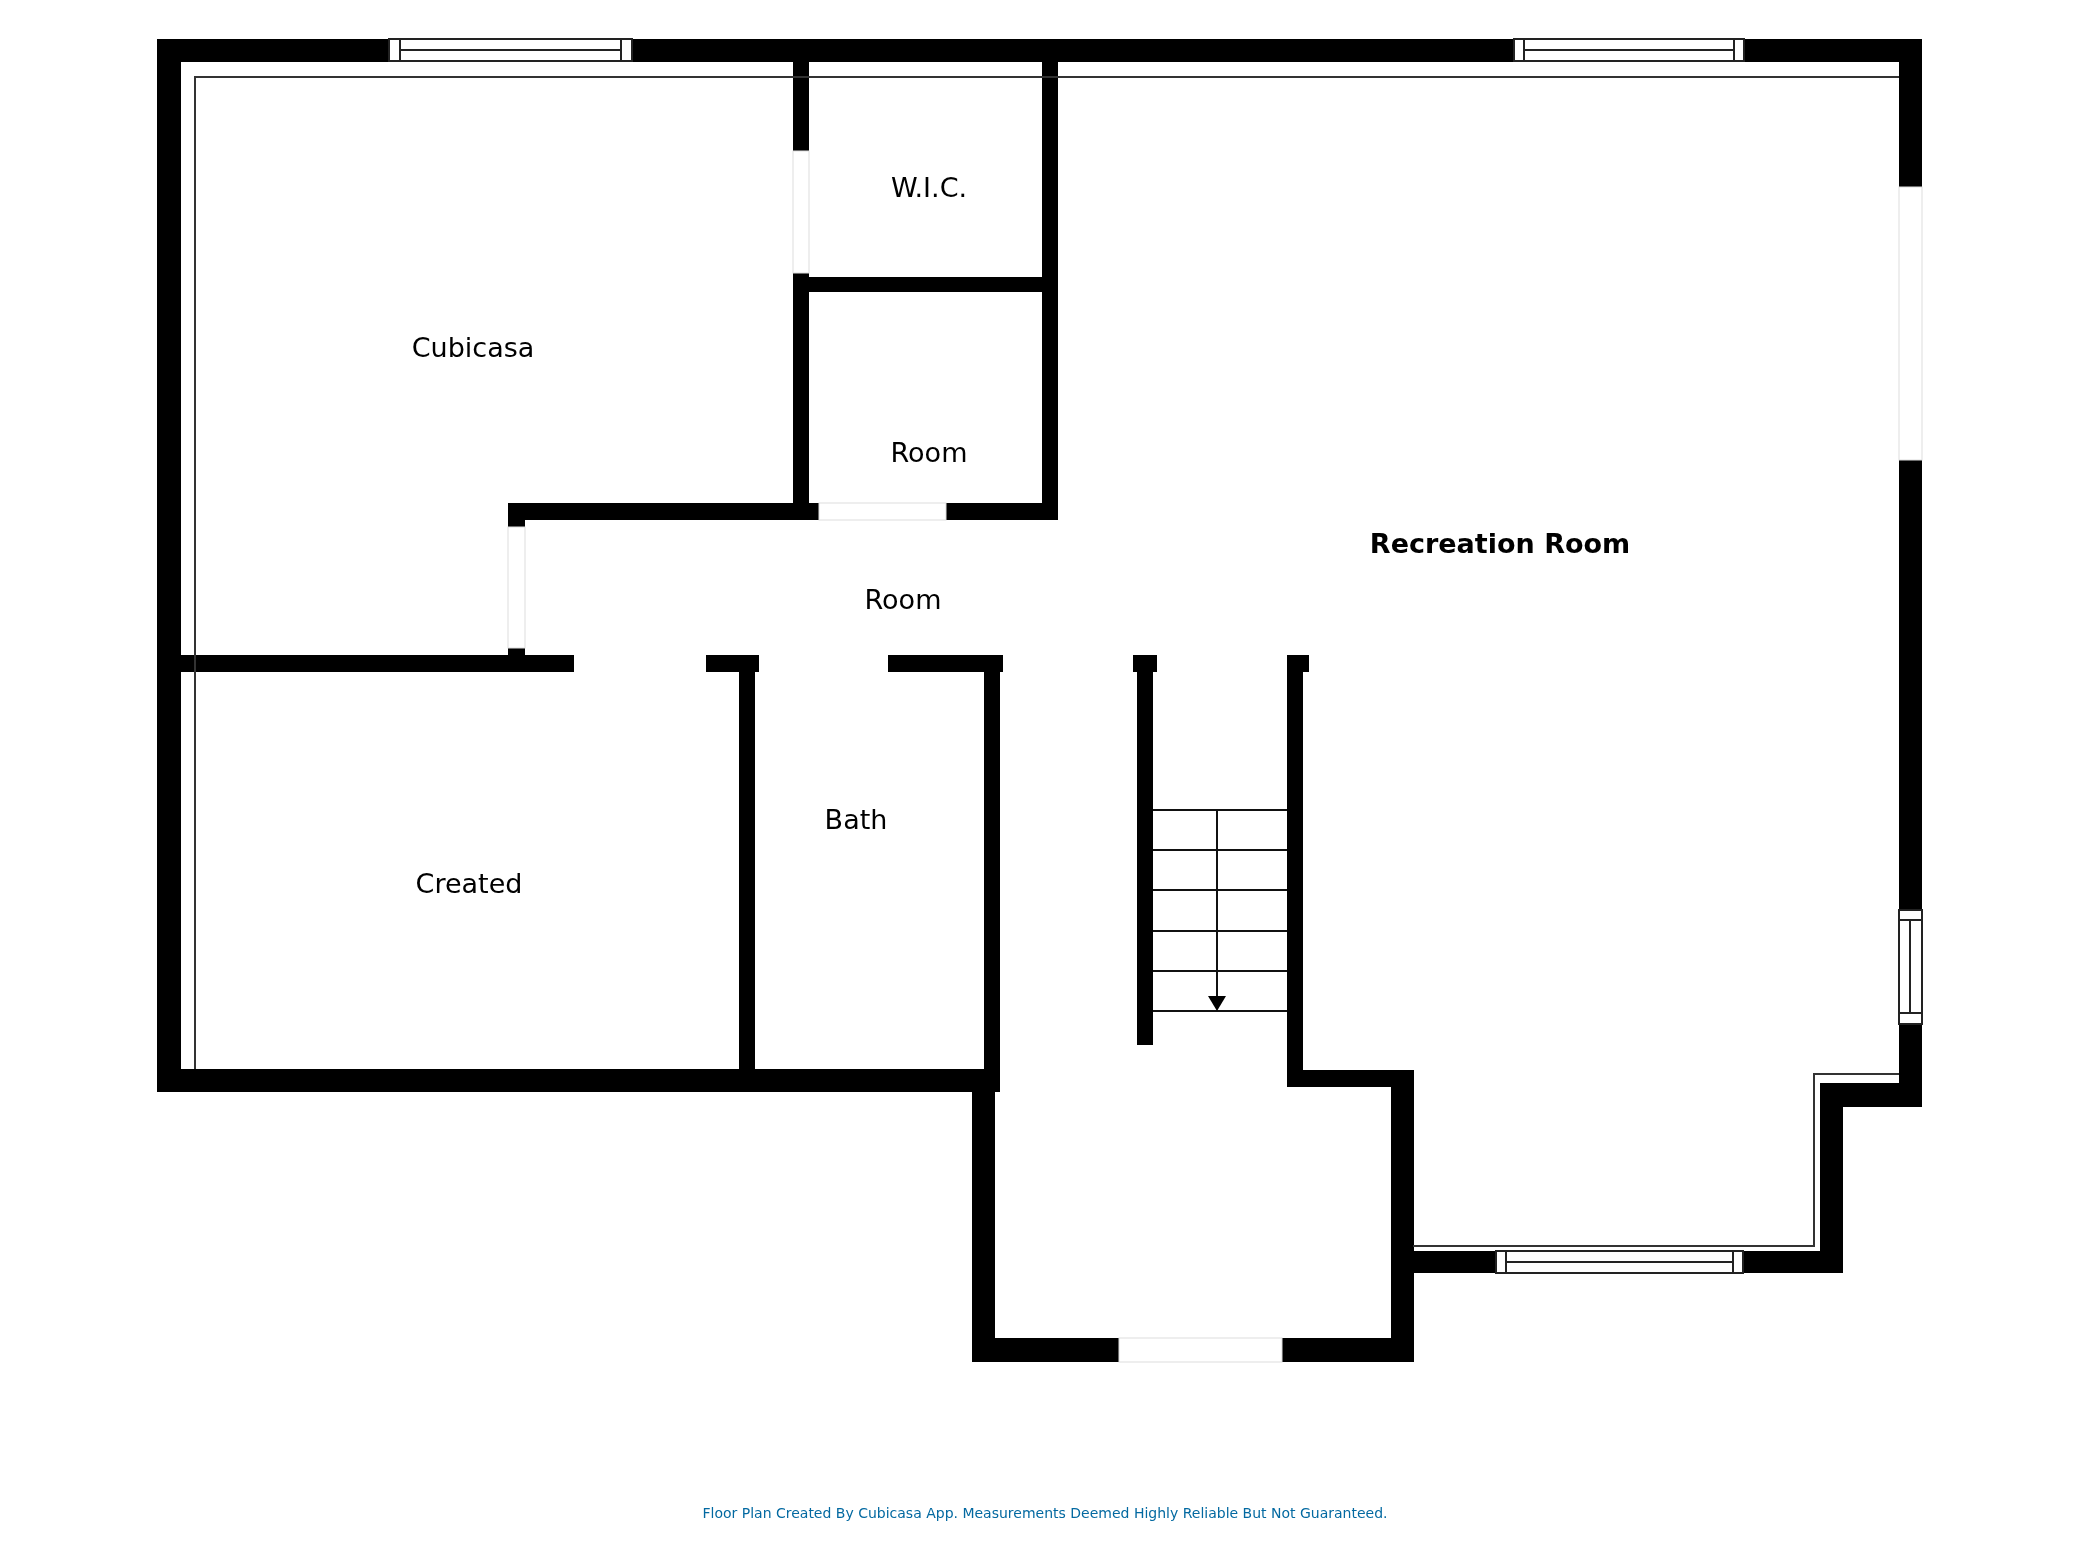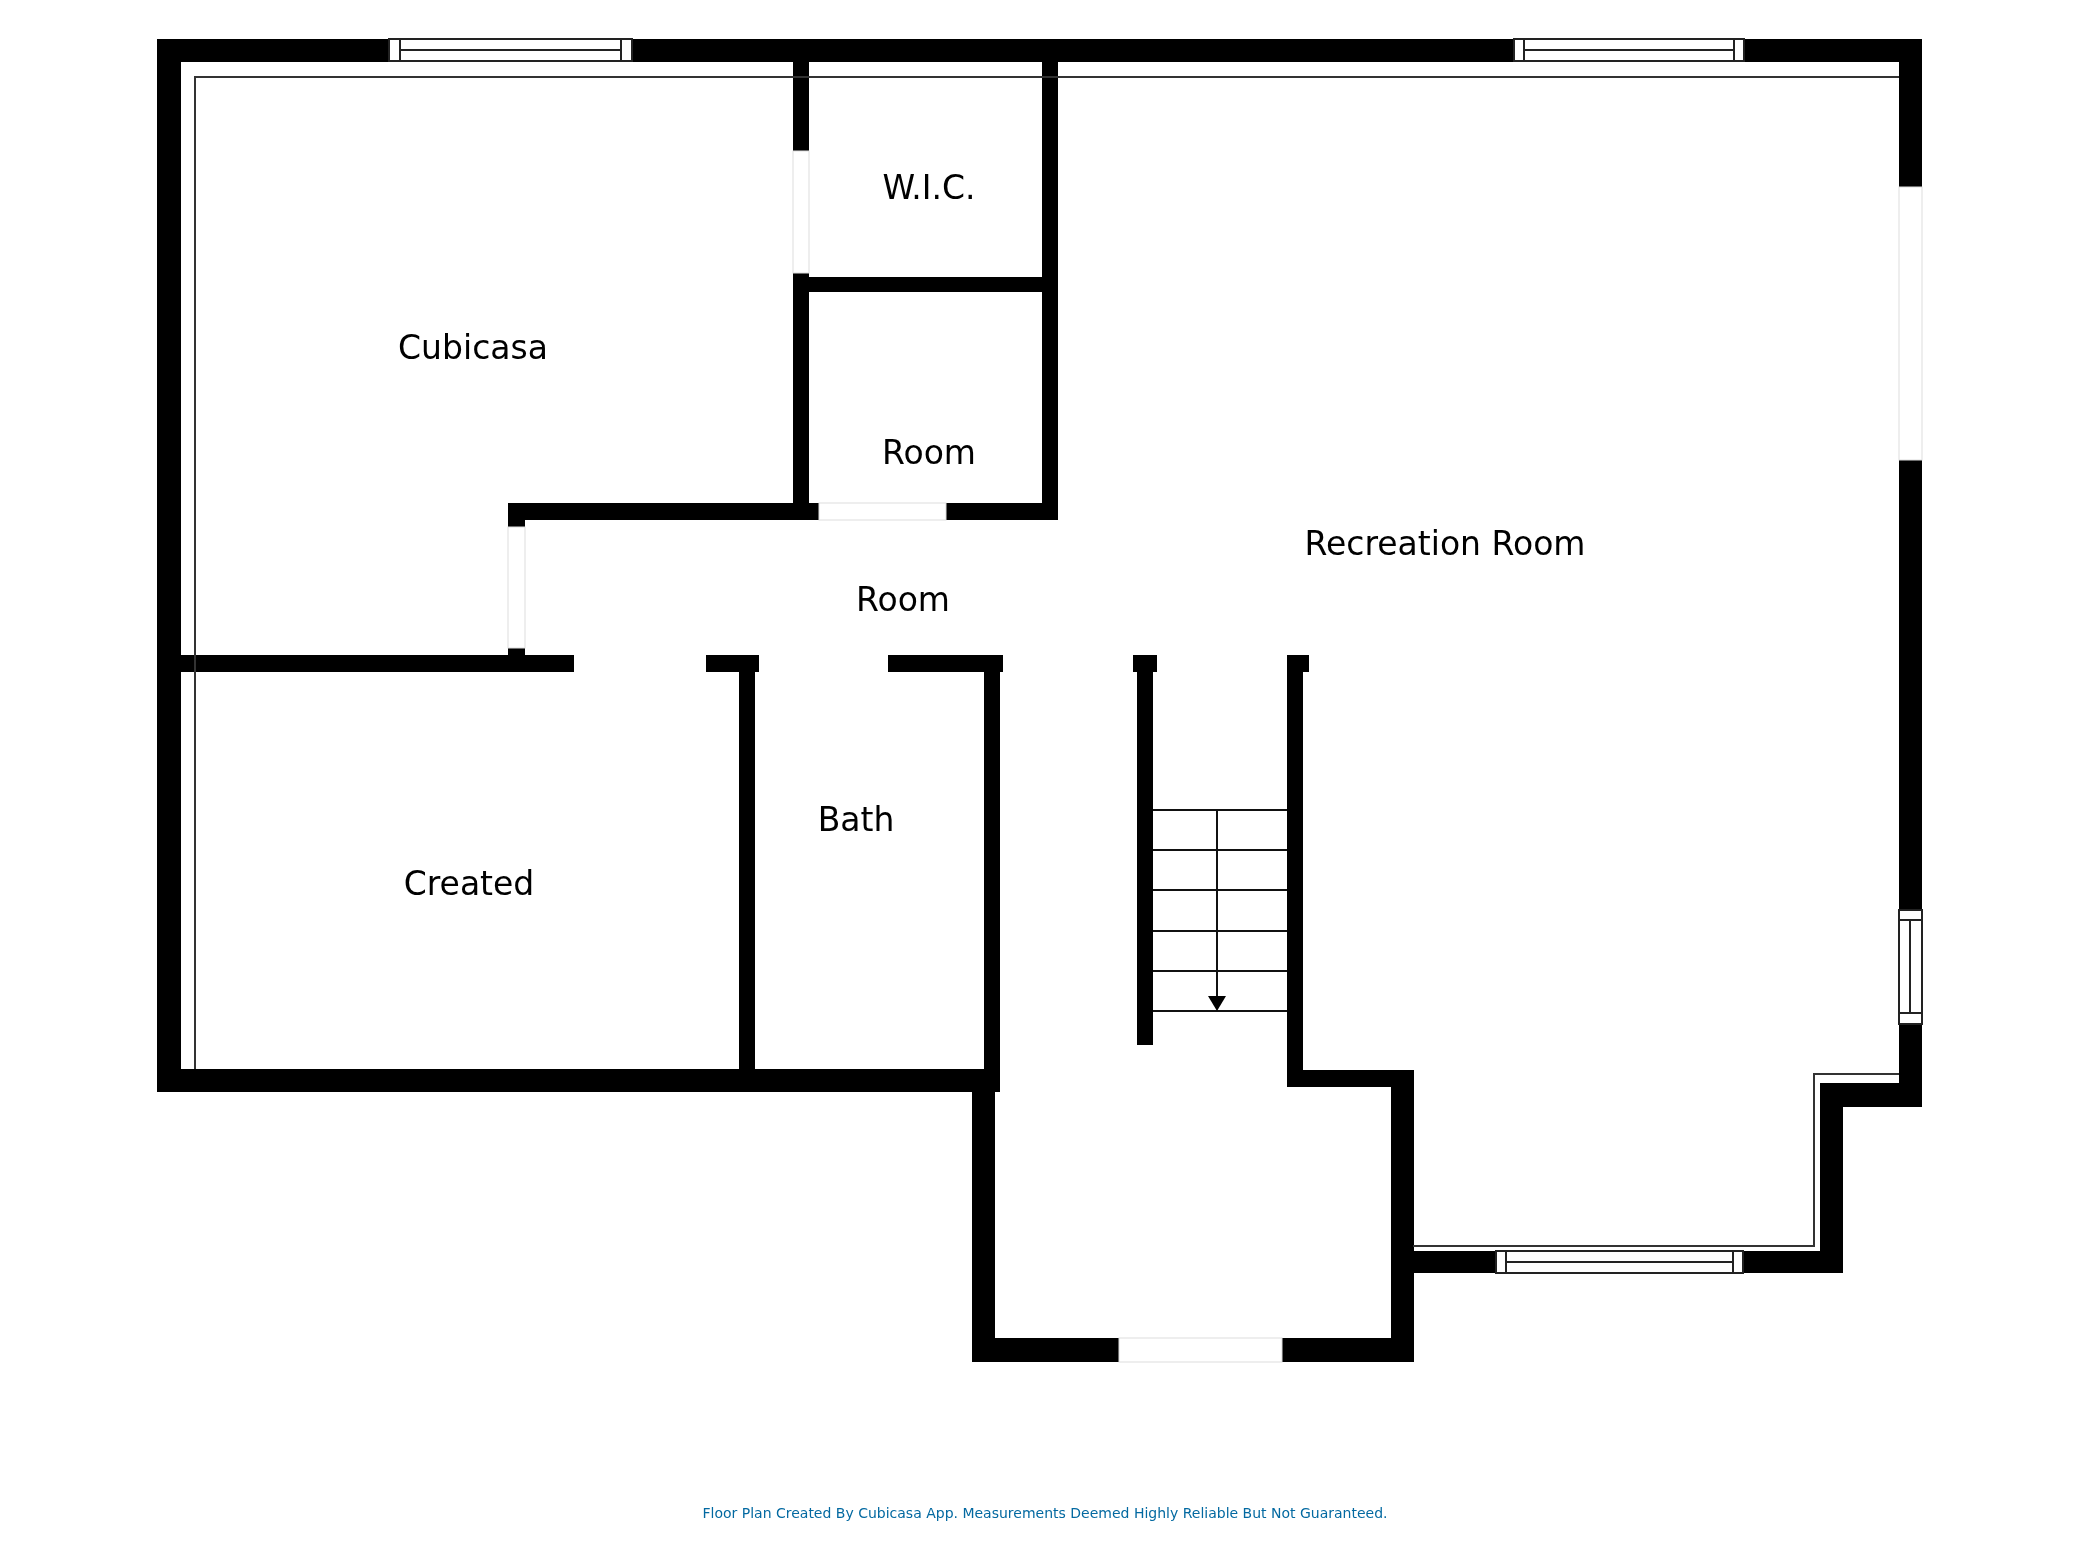--- a/index.html
+++ b/index.html
@@ -1,19 +1,19 @@
 <!DOCTYPE html>
 <html><head>
 <meta charset="utf-8">
 <style>
   html, body { margin:0; padding:0; background:#ffffff; }
   #canvas { position:relative; width:2080px; height:1560px; background:#ffffff; overflow:hidden; }
   svg { position:absolute; left:0; top:0; }
   .label { position:absolute; font-family:"DejaVu Sans", sans-serif; color:#000; white-space:nowrap; transform:translate(-50%,-50%); }
-  .room-label { font-size:33px; }
+  .room-label { font-size:27px; }
   .footer { position:absolute; left:1045px; top:1513px; font-family:"DejaVu Sans", sans-serif; font-size:14px; color:#0369a1; white-space:nowrap; transform:translate(-50%,-50%); }
 </style>
 </head>
 <body>
 
 <div id="canvas">
   <svg width="2080" height="1560" viewBox="0 0 2080 1560">
     <g fill="#000">
 
       <rect x="157" y="39" width="232" height="23"></rect>
@@ -109,18 +109,18 @@
       <line x1="1153" y1="1011" x2="1287" y2="1011"></line>
       <line x1="1217" y1="810" x2="1217" y2="1000"></line>
       <polygon points="1208,996 1226,996 1217,1011" fill="#000" stroke="none"></polygon>
     </g>
   </svg>
 
   <div class="label room-label" style="left:473px; top:347px;">Cubicasa</div>
   <div class="label room-label" style="left:929px; top:187px;">W.I.C.</div>
   <div class="label room-label" style="left:929px; top:408px;margin-top:44px;">Room</div>
   <div class="label room-label" style="left:903px; top:599px;">Room</div>
-  <div class="label room-label" style="left:1445px; top:543px;">Recreation Room</div>
+  <div class="label room-label" style="left:1500px; top:543px;font-weight:bold;">Recreation Room</div>
   <div class="label room-label" style="left:469px; top:883px;">Created</div>
   <div class="label room-label" style="left:856px; top:819px;text-align:right;">Bath</div>
 
   <div class="footer">Floor Plan Created By Cubicasa App. Measurements Deemed Highly Reliable But Not Guaranteed.</div>
 </div>
 
 </body></html>

